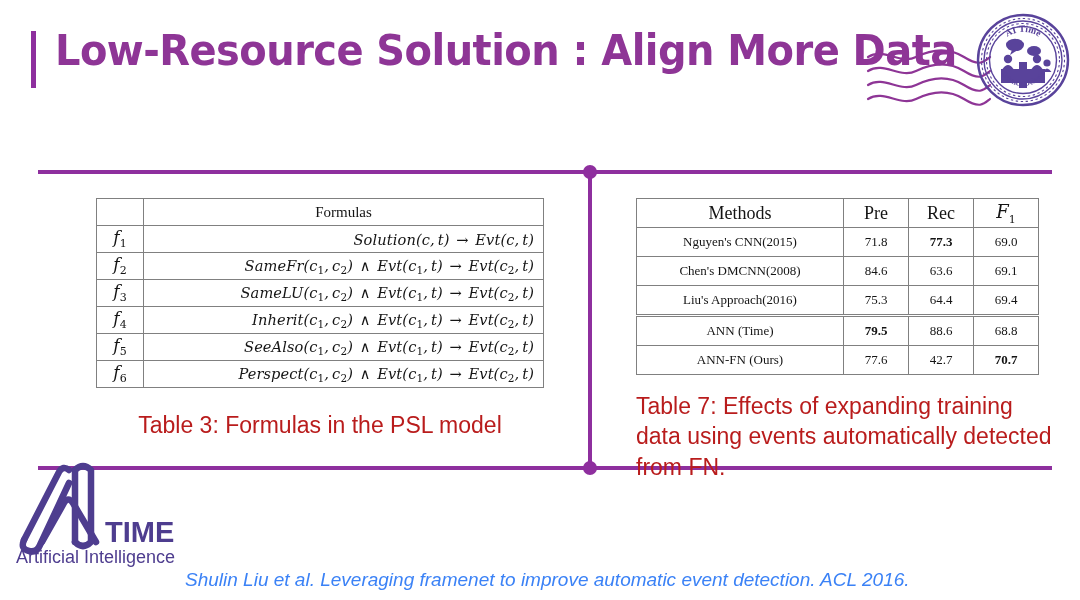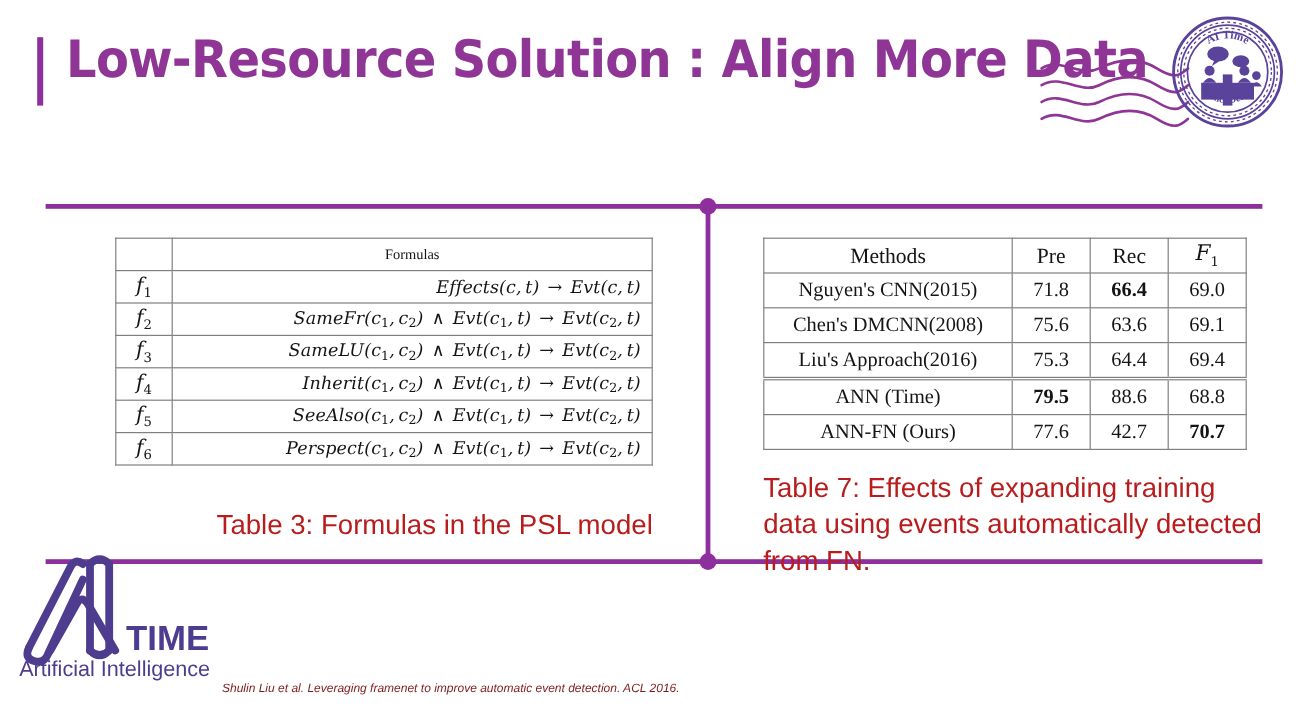--- a/index.html
+++ b/index.html
@@ -116,67 +116,67 @@
     padding-right: 9px;
     font-style: italic;
     font-family: "DejaVu Serif", serif;
     font-size: 14.6px;
     letter-spacing: 0.1px;
     white-space: nowrap;
   }
   #table3 .hdr-formulas {
     font-style: normal;
     font-family: "Liberation Serif", serif;
-    font-size: 12px;
+    font-size: 15px;
     text-align: center;
     padding-right: 0;
     letter-spacing: 0;
   }
   .fname { font-style: italic; font-family: "DejaVu Serif", serif; font-size: 17px; }
   .fname sub { font-size: 11px; font-style: normal; }
   .math-var { font-style: italic; }
   .math-sub { font-size: 0.72em; font-style: normal; vertical-align: -0.25em; }
   .math-op { font-style: normal; padding: 0 2px; }
 
   
   #table7 { width: 398px; }
-  #table7 td { height: 28px; font-size: 17px; }
+  #table7 td { height: 28px; font-size: 13px; }
   #table7 .col-method { width: 206px; }
   #table7 .col-num { width: 64px; }
   #table7 .sep-top { border-top: 3px double #808080; }
   #table7 .bold { font-weight: bold; }
   #table7 .hdr { font-size: 18px; }
   #table7 .f1hdr { font-style: italic; font-family: "DejaVu Serif", serif; }
   #table7 .f1hdr sub { font-style: normal; font-size: 11px; }
 
   .table-caption {
     font-family: Liberation Sans, sans-serif;
     font-size: 23px;
     color: #b91c1c;
     line-height: 1.32;
   }
-  #table3-caption { text-align: right; margin-top: 34px; }
+  #table3-caption { text-align: center; margin-top: 22px; }
   #table7-caption { text-align: left; margin-top: 16px; width: 420px; }
 
   
   #ai-time-logo {
     position: absolute;
     left: 12px;
     top: 456px;
     width: 168px;
     height: 112px;
   }
   #footer-citation {
     position: absolute;
     left: 185px;
     top: 569px;
     font-family: "Liberation Sans", sans-serif;
     font-style: italic;
-    font-size: 10px;
-    color: #7f1d1d;
+    font-size: 19px;
+    color: #3b82f6;
     white-space: nowrap;
   }
 </style>
 </head>
 <body>
 
 <div id="slide-title-accent"></div>
 <div id="slide-title">Low-Resource Solution : Align More Data</div>
 
 <div id="title-waves">
@@ -240,21 +240,21 @@
     <tbody>
       <tr>
         <td class="col-f"></td>
         <td class="formula-cell hdr-formulas">Formulas</td>
       </tr>
       <tr>
         <td class="col-f">
           <span class="fname">f<sub>1</sub></span>
         </td>
         <td class="formula-cell">
-          <span class="math-var">Effects</span>(<span class="math-var">c</span>, <span class="math-var">t</span>)
+          <span class="math-var">Solution</span>(<span class="math-var">c</span>, <span class="math-var">t</span>)
           <span class="math-op">→</span>
           <span class="math-var">Evt</span>(<span class="math-var">c</span>, <span class="math-var">t</span>)
         </td>
       </tr>
       <tr>
         <td class="col-f">
           <span class="fname">f<sub>2</sub></span>
         </td>
         <td class="formula-cell">
           <span class="math-var">SameFr</span>(<span class="math-var">c</span><span class="math-sub">1</span>, <span class="math-var">c</span><span class="math-sub">2</span>)
@@ -322,26 +322,26 @@
     <tbody>
       <tr>
         <td class="col-method hdr">Methods</td>
         <td class="col-num hdr">Pre</td>
         <td class="col-num hdr">Rec</td>
         <td class="col-num hdr f1hdr">F<sub>1</sub></td>
       </tr>
       <tr>
         <td>Nguyen's CNN(2015)</td>
         <td>71.8</td>
-        <td class="bold">66.4</td>
+        <td class="bold">77.3</td>
         <td>69.0</td>
       </tr>
       <tr>
         <td>Chen's DMCNN(2008)</td>
-        <td>75.6</td>
+        <td>84.6</td>
         <td>63.6</td>
         <td>69.1</td>
       </tr>
       <tr>
         <td>Liu's Approach(2016)</td>
         <td>75.3</td>
         <td>64.4</td>
         <td>69.4</td>
       </tr>
       <tr>

